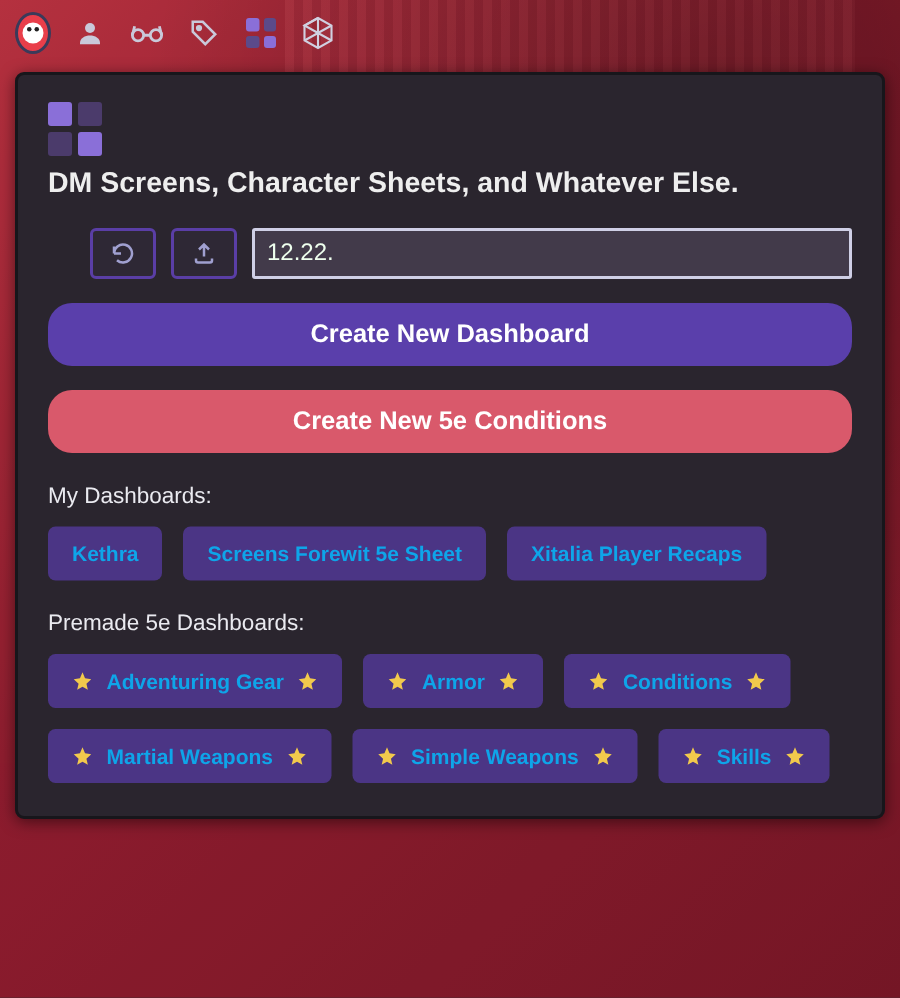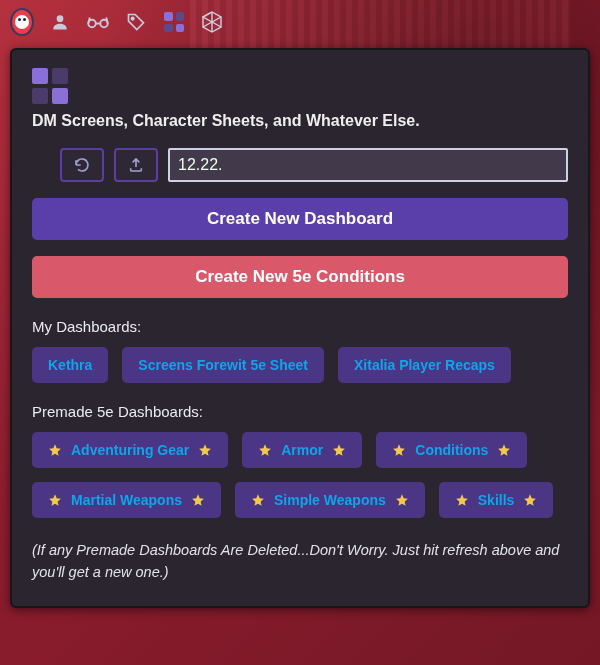--- a/index.html
+++ b/index.html
@@ -78,21 +78,21 @@
       display: flex; align-items: center; gap: 10px;
     }
     .title-squares {
       width: 36px; height: 36px;
       display: grid; grid-template-columns: 1fr 1fr; grid-template-rows: 1fr 1fr;
       gap: 4px;
     }
     .title-squares span { background: #4b3b6b; border-radius: 2px; }
     .title-squares span.accent { background: #8a6fd8; }
     h1 { font-size: 38px; font-weight: 800; color: #fff; letter-spacing: 0.5px; }
-    .subtitle { font-size: 16px; font-weight: 700; color: #eee; margin-top: 8px; }
+    .subtitle { font-size: 19px; font-weight: 700; color: #eee; margin-top: 8px; }
 
     .input-row {
       display: flex; gap: 10px; margin-top: 18px; padding-left: 28px;
     }
     .icon-btn {
       width: 44px; height: 34px;
       display: flex; align-items: center; justify-content: center;
       background: #2e2835;
       border: 2px solid #5a3ea6;
       border-radius: 4px;
@@ -106,21 +106,21 @@
       border-radius: 2px;
       color: #efe;
       font-size: 16px;
       padding: 0 8px;
       outline: none;
     }
 
     .big-btn {
       display: block; width: 100%;
       padding: 11px 0;
-      border: none; border-radius: 5px;
+      border: none; border-radius: 16px;
       font-size: 17px; font-weight: 800;
       color: #fff; cursor: pointer;
       margin-top: 16px;
     }
     .purple-btn { background: #5a3fab; }
     .red-btn { background: #d9596b; }
 
     .section-label { font-size: 15px; margin-top: 20px; color: #eaeaf0; }
 
     .pill-row {
@@ -309,14 +309,13 @@
         </span>
         <span>Skills</span>
         <span class="star">
           <svg viewBox="0 0 24 24" fill="currentColor">
             <path d="M12 2l2.9 6.9L22 10l-5.5 5 1.6 7L12 18.5 5.9 22l1.6-7L2 10l7.1-1.1L12 2z"></path>
           </svg>
         </span>
       </button>
     </div>
 
-  <div class="footnote">(If any Premade Dashboards Are Deleted...Don't Worry. Just hit refresh above and you'll get a new one.)</div>
 </div>
 
 </body></html>

